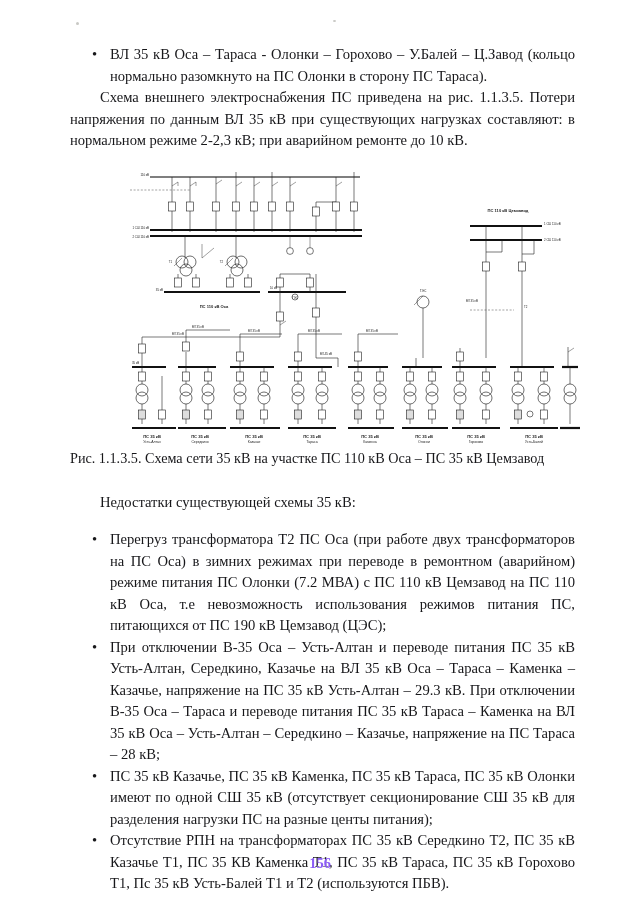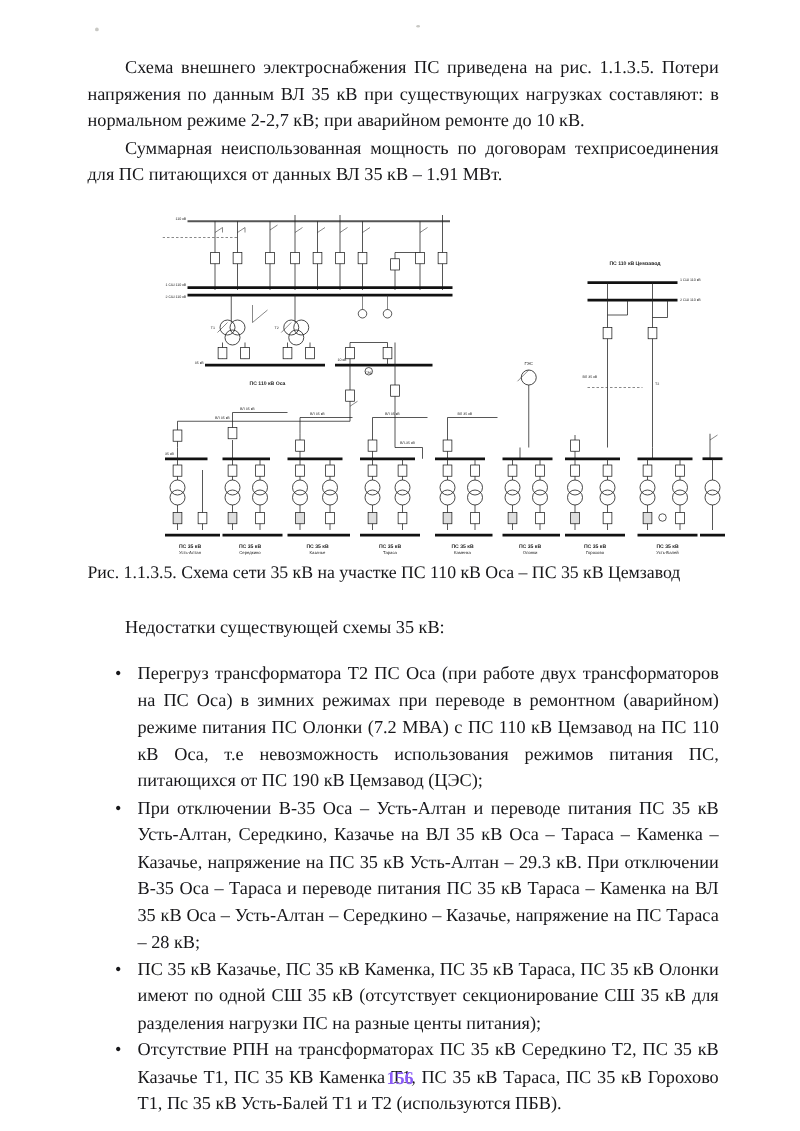--- a/index.html
+++ b/index.html
@@ -125,23 +125,25 @@
 </head>
 <body>
 
 <div class="page">
 
   <div class="speck" style="left:76px; top:22px; width:3px; height:3px;"></div>
   <div class="speck" style="left:333px; top:20px; width:3px; height:2px;"></div>
 
   <div class="content">
 
-
-    <p class="body">Схема внешнего электроснабжения ПС приведена на рис. 1.1.3.5. Потери напряжения по данным ВЛ 35 кВ при существующих нагрузках составляют: в нормальном режиме 2-2,7 кВ; при аварийном ремонте до 10 кВ.</p>
-    <p class="body">Суммарная неиспользованная мощность по договорам техприсоединения для ПС питающихся от данных ВЛ 35 кВ – 1.91 МВт.</p>
+    <ul class="bullets">
+      <li>ВЛ 35 кВ Оса – Тараса - Олонки – Горохово – У.Балей – Ц.Завод (кольцо нормально разомкнуто на ПС Олонки в сторону ПС Тараса).</li>
+    </ul>
+
+    <p class="body">Схема внешнего электроснабжения ПС приведена на рис. 1.1.3.5. Потери напряжения по данным ВЛ 35 кВ при существующих нагрузках составляют: в нормальном режиме 2-2,3 кВ; при аварийном ремонте до 10 кВ.</p>
 
     <div class="figure-wrap">
       <div class="figure-img">
         <svg class="sld" viewBox="0 0 450 285" width="450" height="285" preserveAspectRatio="none">
 
           <g>
             <line class="bus-light" x1="20" y1="15" x2="230" y2="15"></line>
             <line class="wire-dash" x1="0" y1="28" x2="60" y2="28"></line>
             <text class="lbl-tiny-e" x="19" y="14">110 кВ</text>
           </g>

